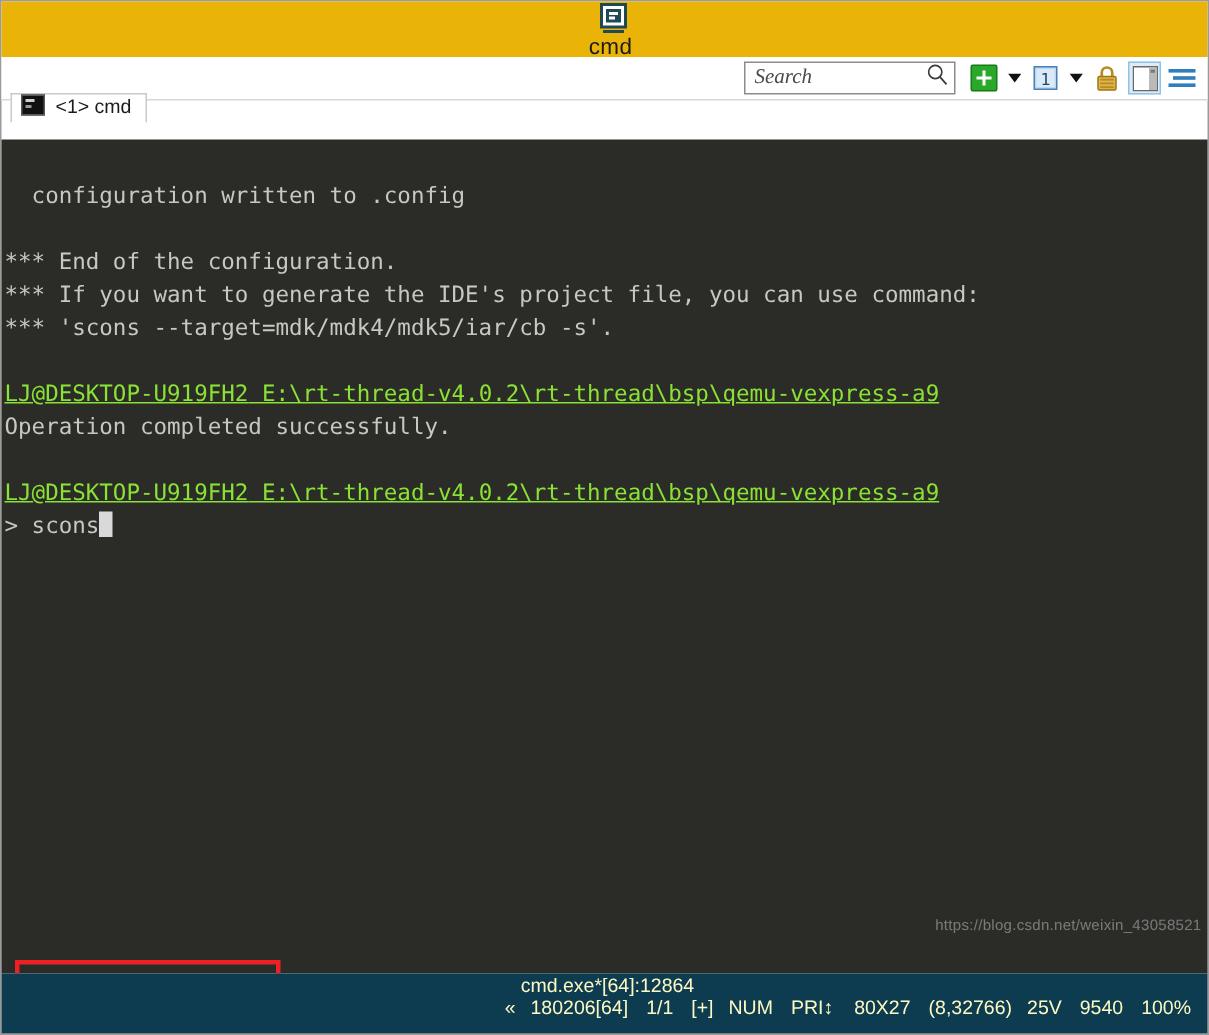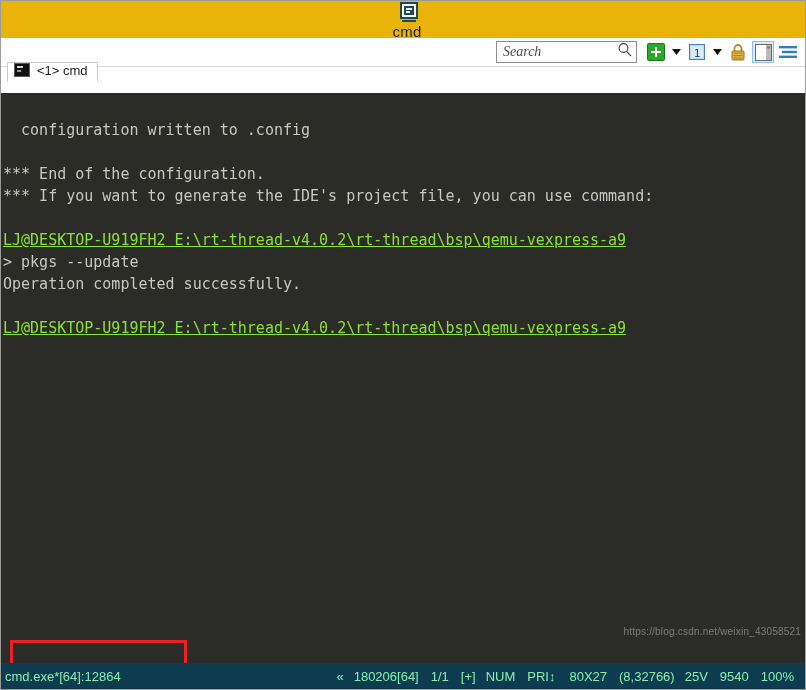--- a/index.html
+++ b/index.html
@@ -153,27 +153,28 @@
     right: 4px; bottom: 20px;
     font-family: "Liberation Sans", sans-serif;
     font-size: 10px;
     color: rgba(215,220,225,0.45);
     white-space: nowrap;
     letter-spacing: .2px;
   }
 
   
   .statusbar {
-    height: 26px; min-height: 22px;
+    height: 40px; min-height: 22px;
     background: #0d3c50;
-    color: #86efac;
+    color: #fef9c3;
     font-size: 13px;
     display: flex; align-items: center;
     position: relative;
     overflow: hidden;
+    flex-direction: column;
   }
   .sb-left { padding-left: 4px; white-space: nowrap; }
   .sb-right {
     margin-left: auto;
     display: flex; align-items: center;
     white-space: nowrap;
     padding-right: 6px;
   }
   .sb-cell { padding: 0 7px; }
   .sb-cell.tight { padding: 0 5px; }
@@ -284,26 +285,27 @@
       </div>
     </div>
   </div>
 
   <div class="terminal" id="terminal">
       <div class="term-line blank"></div>
       <div class="term-line">  configuration written to .config</div>
       <div class="term-line blank"></div>
       <div class="term-line">*** End of the configuration.</div>
       <div class="term-line">*** If you want to generate the IDE's project file, you can use command:</div>
+      <div class="term-line">*** 'scons --target=mdk/mdk4/mdk5/iar/cb -s'.</div>
       <div class="term-line blank"></div>
       <div class="term-line"><span class="green">LJ@DESKTOP-U919FH2</span><span class="green"> E:\rt-thread-v4.0.2\rt-thread\bsp\qemu-vexpress-a9</span></div>
-      <div class="term-line">&gt; pkgs --update</div>
       <div class="term-line">Operation completed successfully.</div>
       <div class="term-line blank"></div>
       <div class="term-line"><span class="green">LJ@DESKTOP-U919FH2</span><span class="green"> E:\rt-thread-v4.0.2\rt-thread\bsp\qemu-vexpress-a9</span></div>
+      <div class="term-line">&gt; scons<span class="cursor"></span></div>
 
     <div class="redbox" id="redbox-pkgs"></div>
 
     <div class="watermark">https://blog.csdn.net/weixin_43058521</div>
   </div>
 
   <div class="statusbar">
     <div class="sb-left">cmd.exe*[64]:12864</div>
     <div class="sb-right">
       <span class="sb-cell tight">«</span>

